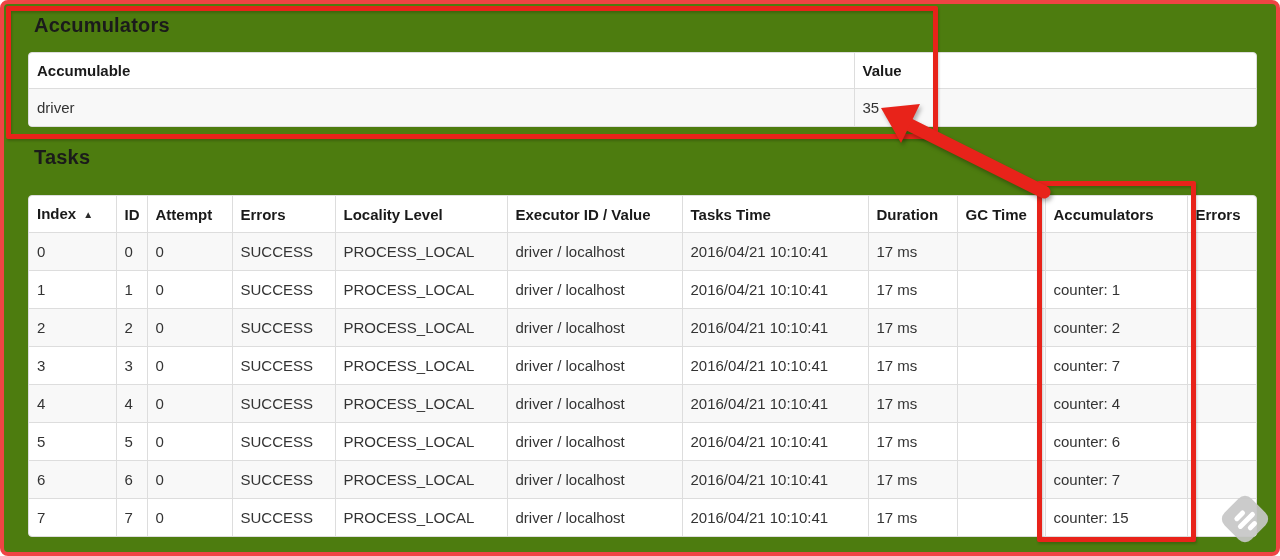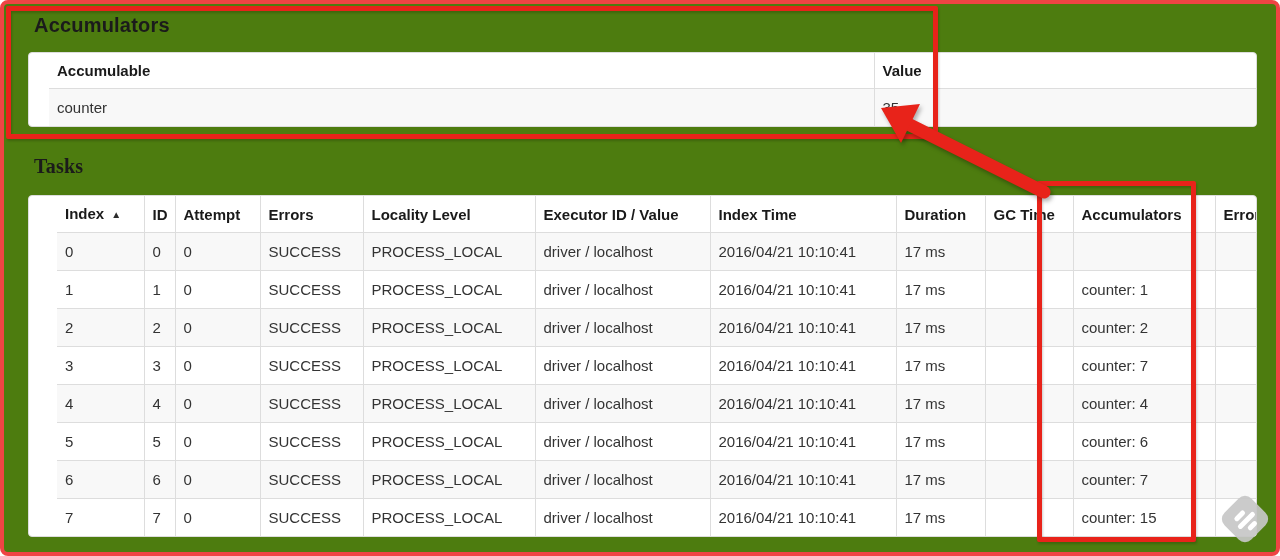--- a/index.html
+++ b/index.html
@@ -17,40 +17,39 @@
     position:absolute;
     left:30px;
     margin:0;
     font-size:20px;
     line-height:26px;
     font-weight:700;
     color:var(--heading-text,#1b1b1b);
     letter-spacing:.2px;
   }
   #accumulators-title{top:8px;}
-  #tasks-title{top:149px;font-family:Liberation Serif, serif;}
+  #tasks-title{top:140px;}
   .tbl-wrap{
     position:absolute;
     left:24px;
     width:1229px;
     box-sizing:border-box;
     border:1px solid var(--table-border,#ddd);
     border-radius:4px;
     background:#fff;
     overflow:hidden;
   }
   #accumulators-table-wrap{top:48px;}
-  #tasks-table-wrap{top:191px;padding-left:8px;}
+  #tasks-table-wrap{top:191px;}
   table{
     border-collapse:collapse;
     table-layout:fixed;
     width:100%;
     font-size:15px;
     color:var(--text,#333);
-    margin-left:20px;
   }
   th,td{
     box-sizing:border-box;
     padding:8px 8px;
     text-align:left;
     overflow:hidden;
     white-space:nowrap;
     border-left:1px solid var(--table-border,#ddd);
     border-top:1px solid var(--table-border,#ddd);
   }
@@ -120,21 +119,21 @@
           <col class="col-value">
         </colgroup>
       <thead>
         <tr>
           <th>Accumulable</th>
           <th>Value</th>
         </tr>
       </thead>
       <tbody>
         <tr>
-          <td>counter</td>
+          <td>driver</td>
           <td>35</td>
         </tr>
       </tbody>
     </table>
   </div>
 
   <h2 class="section-title" id="tasks-title">Tasks</h2>
 
   <div class="tbl-wrap" id="tasks-table-wrap">
     <table id="tasks-table">
@@ -152,21 +151,21 @@
           <col class="col-errors">
         </colgroup>
       <thead>
           <tr id="tasks-header-row">
             <th><span>Index</span><span class="sort-caret">▲</span></th>
             <th><span>ID</span></th>
             <th><span>Attempt</span></th>
             <th><span>Errors</span></th>
             <th><span>Locality Level</span></th>
             <th><span>Executor ID / Value</span></th>
-            <th><span>Index Time</span></th>
+            <th><span>Tasks Time</span></th>
             <th><span>Duration</span></th>
             <th><span>GC Time</span></th>
             <th><span>Accumulators</span></th>
             <th><span>Errors</span></th>
           </tr>
         </thead>
       <tbody id="tasks-tbody">
           <tr>
             <td>0</td>
             <td>0</td>

